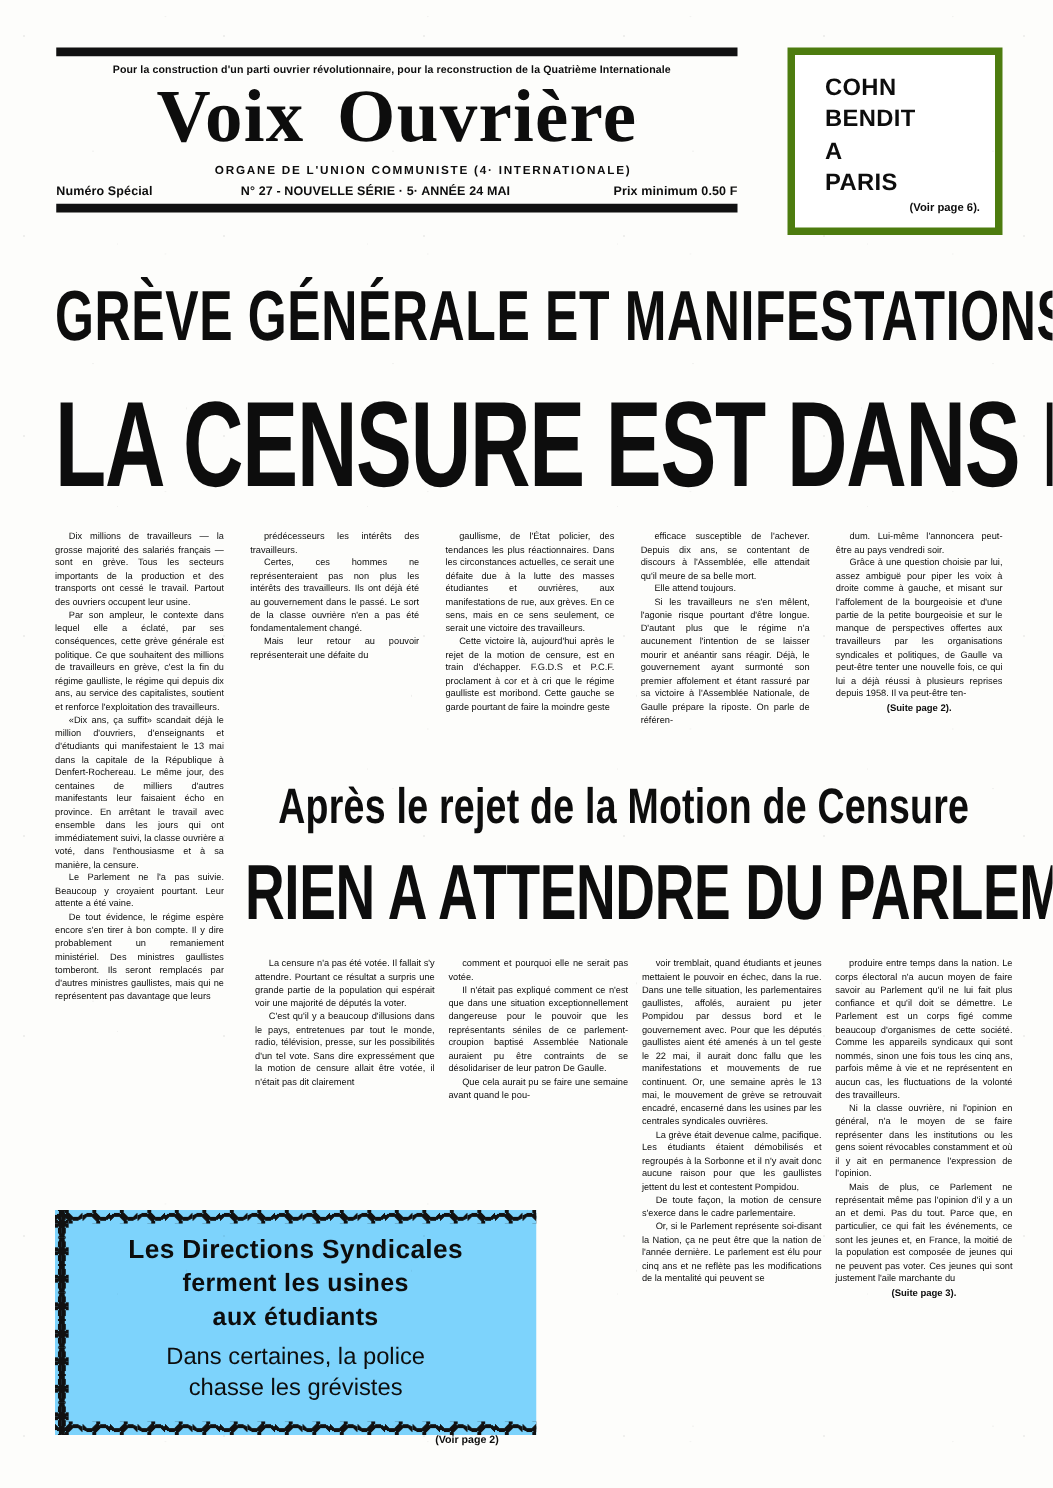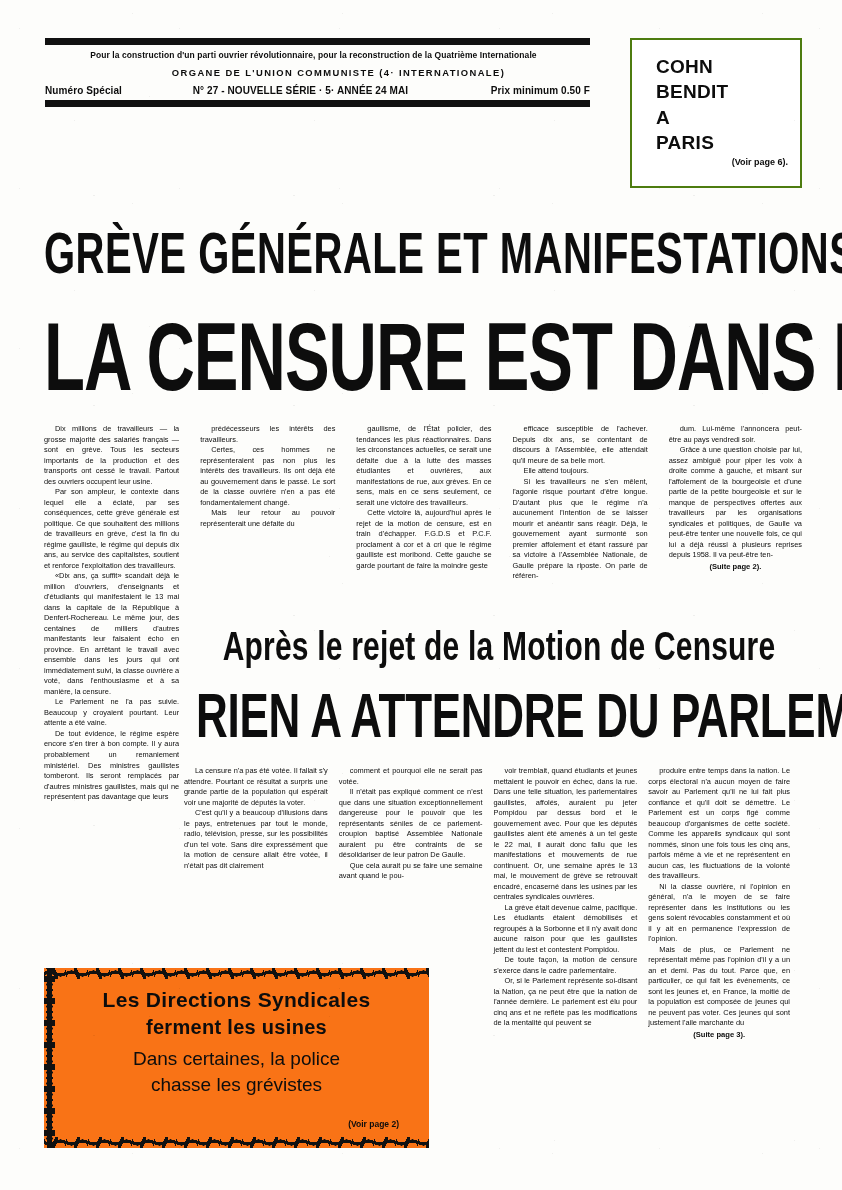--- a/index.html
+++ b/index.html
@@ -59,21 +59,21 @@
     margin:7px 0 4px 0;
     letter-spacing:.1px;
     white-space:nowrap;
   }
   .issueline .mid{ transform:translateX(-6px); }
 
   
   .cohn-box{
     position:absolute; left:630px; top:38px;
     width:172px; height:150px;
-    border:2px solid #4d7c0f;
+    border:6px solid #4d7c0f;
     background:#fff;
     box-sizing:border-box;
     padding:14px 0 0 24px;
   }
   .cohn-box .l{
     font-size:19px; font-weight:700;
     line-height:1.33;
     letter-spacing:.3px;
   }
   .cohn-box .ref{
@@ -143,32 +143,32 @@
   .head2-main{
     text-align:center;
     font-size:44px; font-weight:700;
     letter-spacing:-.3px;
     transform:scaleY(1.42);
     transform-origin:center top;
     margin-top:22px;
     white-space:nowrap;
   }
   #lower-article{
-    left:184px; top:766px; width:606px;
+    left:204px; top:766px; width:606px;
     display:flex; gap:11px;
   }
   #lower-article .col{ width:144px; }
   #lower-article .col:nth-child(4){ width:142px; }
 
   
   .wavy-box{
     position:absolute; left:44px; top:968px;
     width:385px; height:180px;
     box-sizing:border-box;
-    background:#f97316;
+    background:#7dd3fc;
     padding:12px 16px 6px 16px;
   }
   .wavy-edge{
     position:absolute; left:0; right:0; height:11px;
     background-repeat:repeat-x;
     background-size:22px 11px;
   }
   .wavy-edge.top{ top:0;
     background-image:
       radial-gradient(circle at 5.5px 11px, transparent 5.5px, #111 5.5px, #111 8.5px, transparent 8.6px),
@@ -227,20 +227,21 @@
   }
 </style>
 </head>
 <body>
 
 <div class="page">
 
   <div class="masthead">
     <div class="rule-thick"></div>
     <div class="slogan">Pour la construction d'un parti ouvrier révolutionnaire, pour la reconstruction de la Quatrième Internationale</div>
+    <div class="paper-title"><span>Voix</span><span class="gap"></span><span>Ouvrière</span></div>
     <div class="organe">ORGANE DE L'UNION COMMUNISTE (4· INTERNATIONALE)</div>
     <div class="issueline">
       <span>Numéro Spécial</span>
       <span class="mid">N° 27 - NOUVELLE SÉRIE · 5· ANNÉE 24 MAI</span>
       <span>Prix minimum 0.50 F</span>
     </div>
     <div class="rule-thick bottom"></div>
   </div>
 
   <div class="cohn-box">
@@ -253,21 +254,21 @@
 
   <div class="kicker">GRÈVE GÉNÉRALE ET MANIFESTATIONS</div>
   <div class="megahead">LA CENSURE EST DANS LA RUE</div>
 
   <div class="cols" id="top-article">
     <div class="col" id="ta0" style="height: 540px; overflow: hidden;">
         <p>Dix millions de travailleurs — la grosse majorité des salariés français — sont en grève. Tous les secteurs importants de la production et des transports ont cessé le travail. Partout des ouvriers occupent leur usine.</p>
         <p>Par son ampleur, le contexte dans lequel elle a éclaté, par ses conséquences, cette grève générale est politique. Ce que souhaitent des millions de travailleurs en grève, c'est la fin du régime gaulliste, le régime qui depuis dix ans, au service des capitalistes, soutient et renforce l'exploitation des travailleurs.</p>
         <p>«Dix ans, ça suffit» scandait déjà le million d'ouvriers, d'enseignants et d'étudiants qui manifestaient le 13 mai dans la capitale de la République à Denfert-Rochereau. Le même jour, des centaines de milliers d'autres manifestants leur faisaient écho en province. En arrêtant le travail avec ensemble dans les jours qui ont immédiatement suivi, la classe ouvrière a voté, dans l'enthousiasme et à sa manière, la censure.</p>
         <p>Le Parlement ne l'a pas suivie. Beaucoup y croyaient pourtant. Leur attente a été vaine.</p>
-        <p>De tout évidence, le régime espère encore s'en tirer à bon compte. Il y aura probablement un remaniement ministériel. Des ministres gaullistes tomberont. Ils seront remplacés par d'autres ministres gaullistes, mais qui ne représentent pas davantage que leurs</p>
+        <p>De tout évidence, le régime espère encore s'en tirer à bon compte. Il y dire probablement un remaniement ministériel. Des ministres gaullistes tomberont. Ils seront remplacés par d'autres ministres gaullistes, mais qui ne représentent pas davantage que leurs</p>
       </div>
     <div class="col" id="ta1">
         <p>prédécesseurs les intérêts des travailleurs.</p>
         <p>Certes, ces hommes ne représenteraient pas non plus les intérêts des travailleurs. Ils ont déjà été au gouvernement dans le passé. Le sort de la classe ouvrière n'en a pas été fondamentalement changé.</p>
         <p>Mais leur retour au pouvoir représenterait une défaite du</p>
       </div>
     <div class="col" id="ta2">
         <p>gaullisme, de l'État policier, des tendances les plus réactionnaires. Dans les circonstances actuelles, ce serait une défaite due à la lutte des masses étudiantes et ouvrières, aux manifestations de rue, aux grèves. En ce sens, mais en ce sens seulement, ce serait une victoire des travailleurs.</p>
         <p>Cette victoire là, aujourd'hui après le rejet de la motion de censure, est en train d'échapper. F.G.D.S et P.C.F. proclament à cor et à cri que le régime gaulliste est moribond. Cette gauche se garde pourtant de faire la moindre geste</p>
       </div>
@@ -313,20 +314,21 @@
   </div>
 
   <div class="wavy-box">
     <div class="wavy-edge top"></div>
     <div class="wavy-edge bottom"></div>
     <div class="wavy-edge v left"></div>
     <div class="wavy-edge v right"></div>
     <div class="wavy-inner">
       <div class="wb-l1">Les Directions Syndicales</div>
       <div class="wb-l2">ferment les usines</div>
+      <div class="wb-l3">aux étudiants</div>
       <div class="wb-sub1">Dans certaines, la police</div>
       <div class="wb-sub2">chasse les grévistes</div>
       <div class="wb-ref">(Voir page 2)</div>
     </div>
   </div>
 
   <div class="speckle"></div>
 </div>
 
 </body></html>

